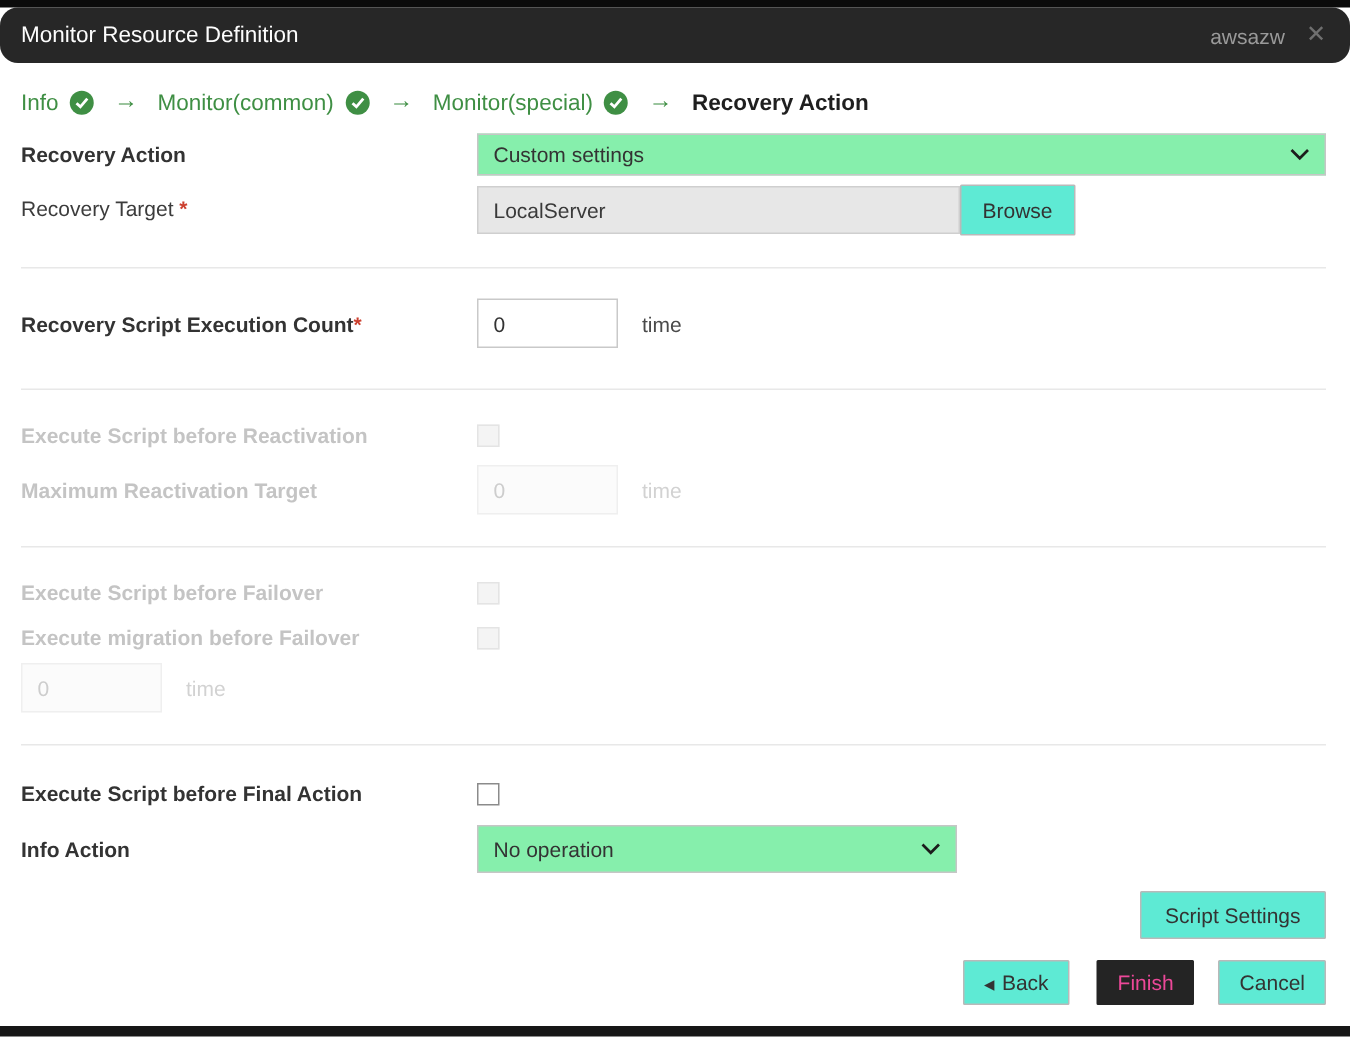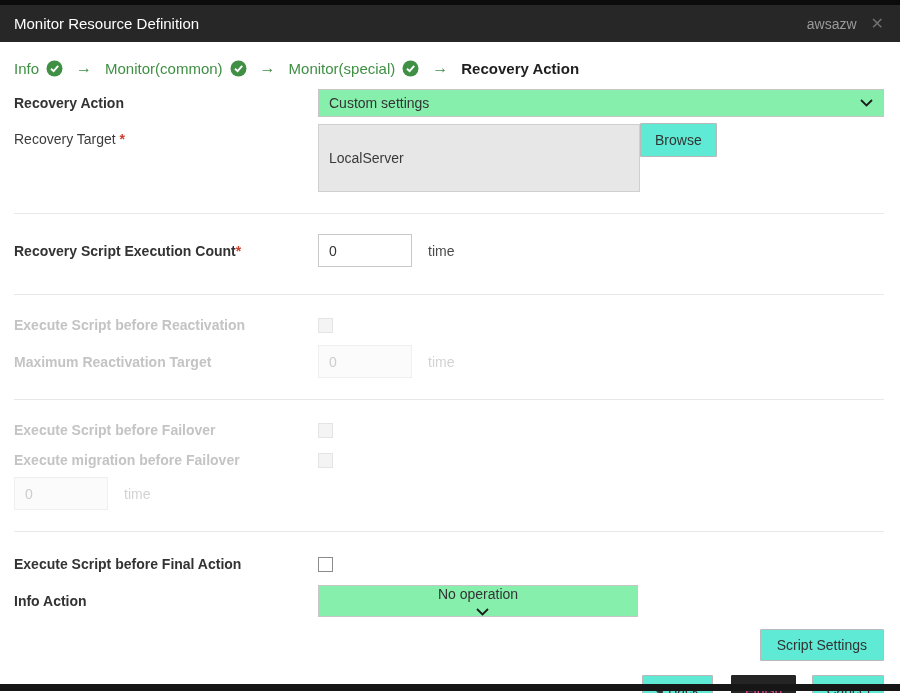--- a/index.html
+++ b/index.html
@@ -5,21 +5,21 @@
   html,body{margin:0;padding:0;background:#fff;}
   body{
     width:900px;height:693px;overflow:hidden;position:relative;
     font-family:"Liberation Sans","DejaVu Sans",sans-serif;
     -webkit-font-smoothing:antialiased;
   }
   .dialog{width:900px;height:693px;position:relative;background:#fff;}
   .topstrip{height:5px;background:#0b0b0b;}
   .titlebar{
     height:37px;background:#272727;display:flex;align-items:center;
-    justify-content:space-between;padding:0 16px 0 14px;
+    justify-content:space-between;padding:0 16px 0 14px;border-radius:12px;
   }
   .titlebar .title{color:#fdfdfd;font-size:15px;}
   .titlebar-right{display:flex;align-items:center;}
   .titlebar .badge{color:#9a9a9a;font-size:14px;}
   .titlebar .close{color:#6f6f6f;font-size:16px;font-weight:bold;margin-left:14px;cursor:pointer;line-height:1;}
   .content{padding:0 16px 0 14px;}
   
   .breadcrumb{margin-top:17px;display:flex;align-items:center;font-size:15px;}
   .bc-step{display:flex;align-items:center;color:#3f8f44;}
   .bc-label{margin-right:7px;}
@@ -35,21 +35,21 @@
   .req{color:#cc402f;font-weight:bold;}
   .grow{flex:1;}
   .selectbox{
     height:26px;border:1px solid #c6c6c6;background:#86efac;display:flex;
     align-items:center;justify-content:space-between;padding:0 10px;
     font-size:14px;color:#333;cursor:pointer;
   }
   .selectbox .chev{display:inline-flex;margin-left:8px;}
   .readonly-field{
     width:300px;height:30px;background:#e7e7e7;border:1px solid #cfcfcf;
-    display:flex;align-items:center;padding:18px 10px;font-size:14px;color:#3a3a3a;
+    display:flex;align-items:center;padding:0 10px;font-size:14px;color:#3a3a3a;
   }
   .btn{
     background:#5eead4;border:1px solid #b9b9b9;color:#333;font-size:14px;
     font-family:inherit;padding:6px 13px;cursor:pointer;border-radius:1px;
   }
   .btn.dark{background:#242424;color:#ec4899;border-color:#242424;}
   .textinput{
     width:82px;height:31px;border:1px solid #c9c9c9;padding:0 0 0 10px;
     font-size:14px;color:#333;font-family:inherit;box-sizing:content-box;
   }
@@ -177,21 +177,21 @@
     </div>
 
     <hr class="divider" style="margin-top:21px;">
 
     <div class="row" style="margin-top:24px;">
       <span class="label">Execute Script before Final Action</span>
       <span class="checkbox"></span>
     </div>
     <div class="row" style="margin-top:13px;">
       <span class="label">Info Action</span>
-      <div class="selectbox" style="width:298px;height:30px;flex-direction:column;">
+      <div class="selectbox" style="width:298px;height:30px;">
         <span>No operation</span>
         <span class="chev">
           <svg width="13" height="8" viewBox="0 0 13 8">
               <path d="M1 1 L6.5 6.5 L12 1" stroke="#1c1c1c" stroke-width="1.8" fill="none"></path>
             </svg>
         </span>
       </div>
     </div>
 
     <div class="right-row" style="margin-top:12px;">

